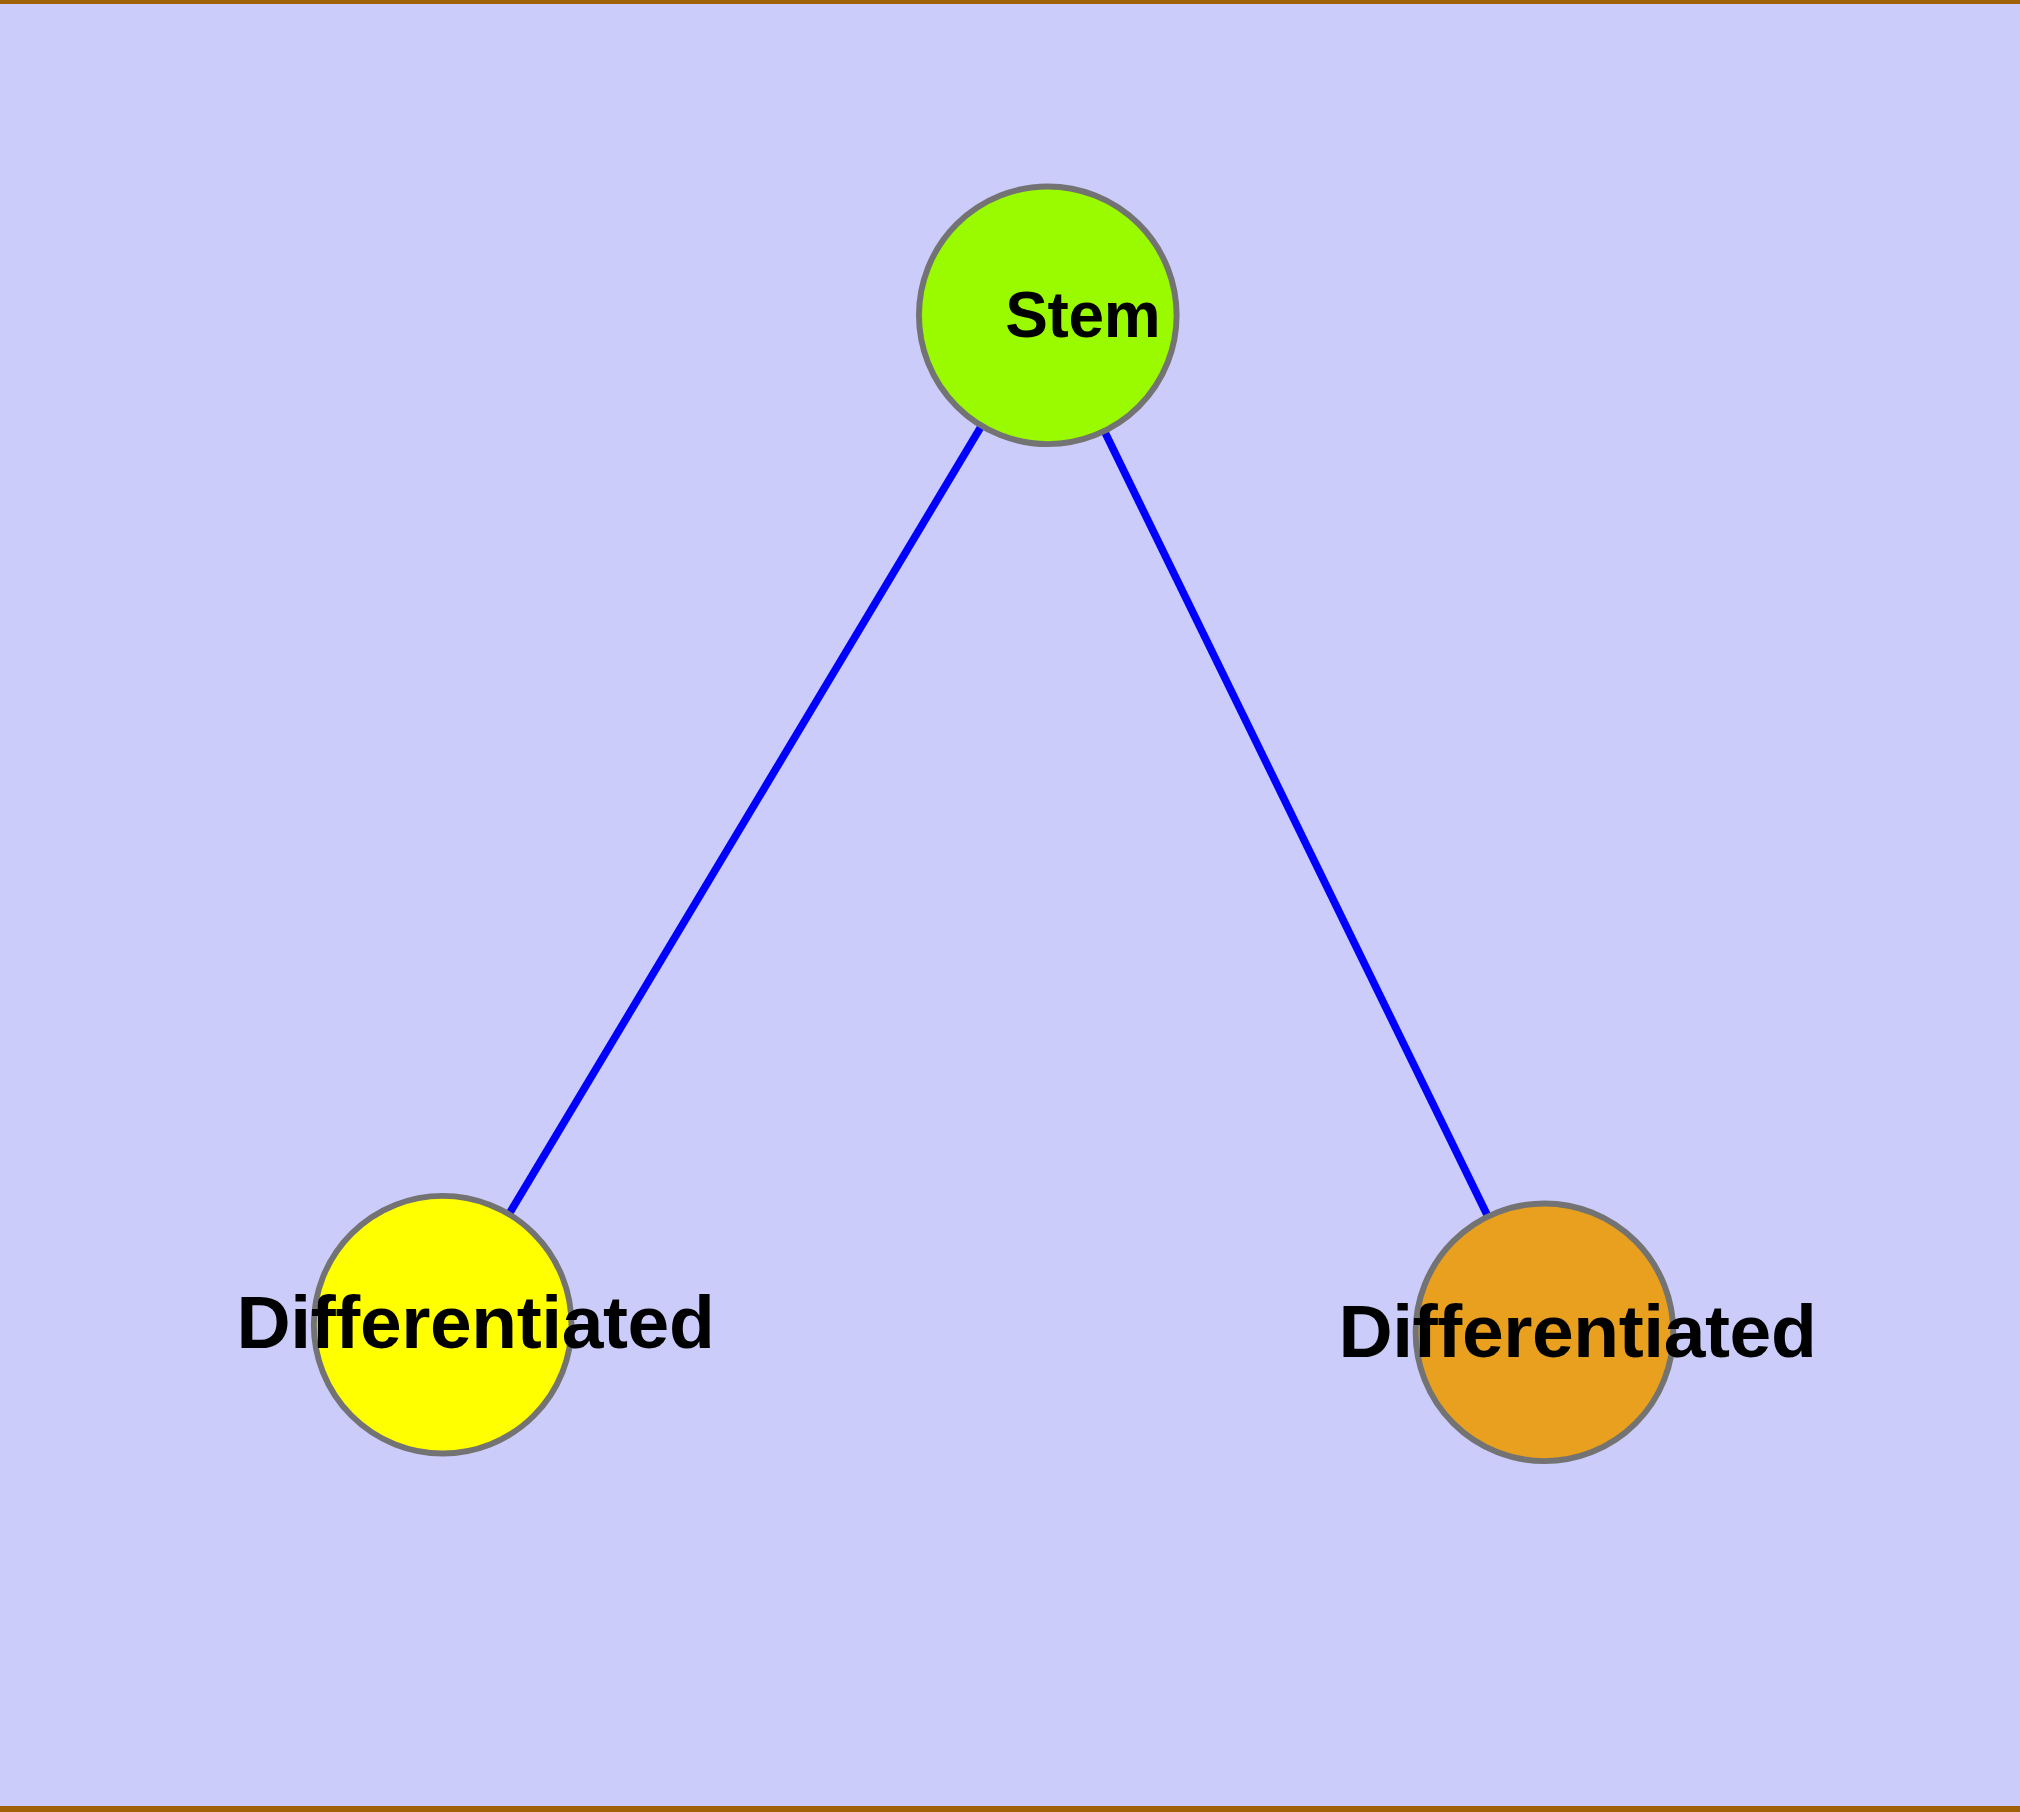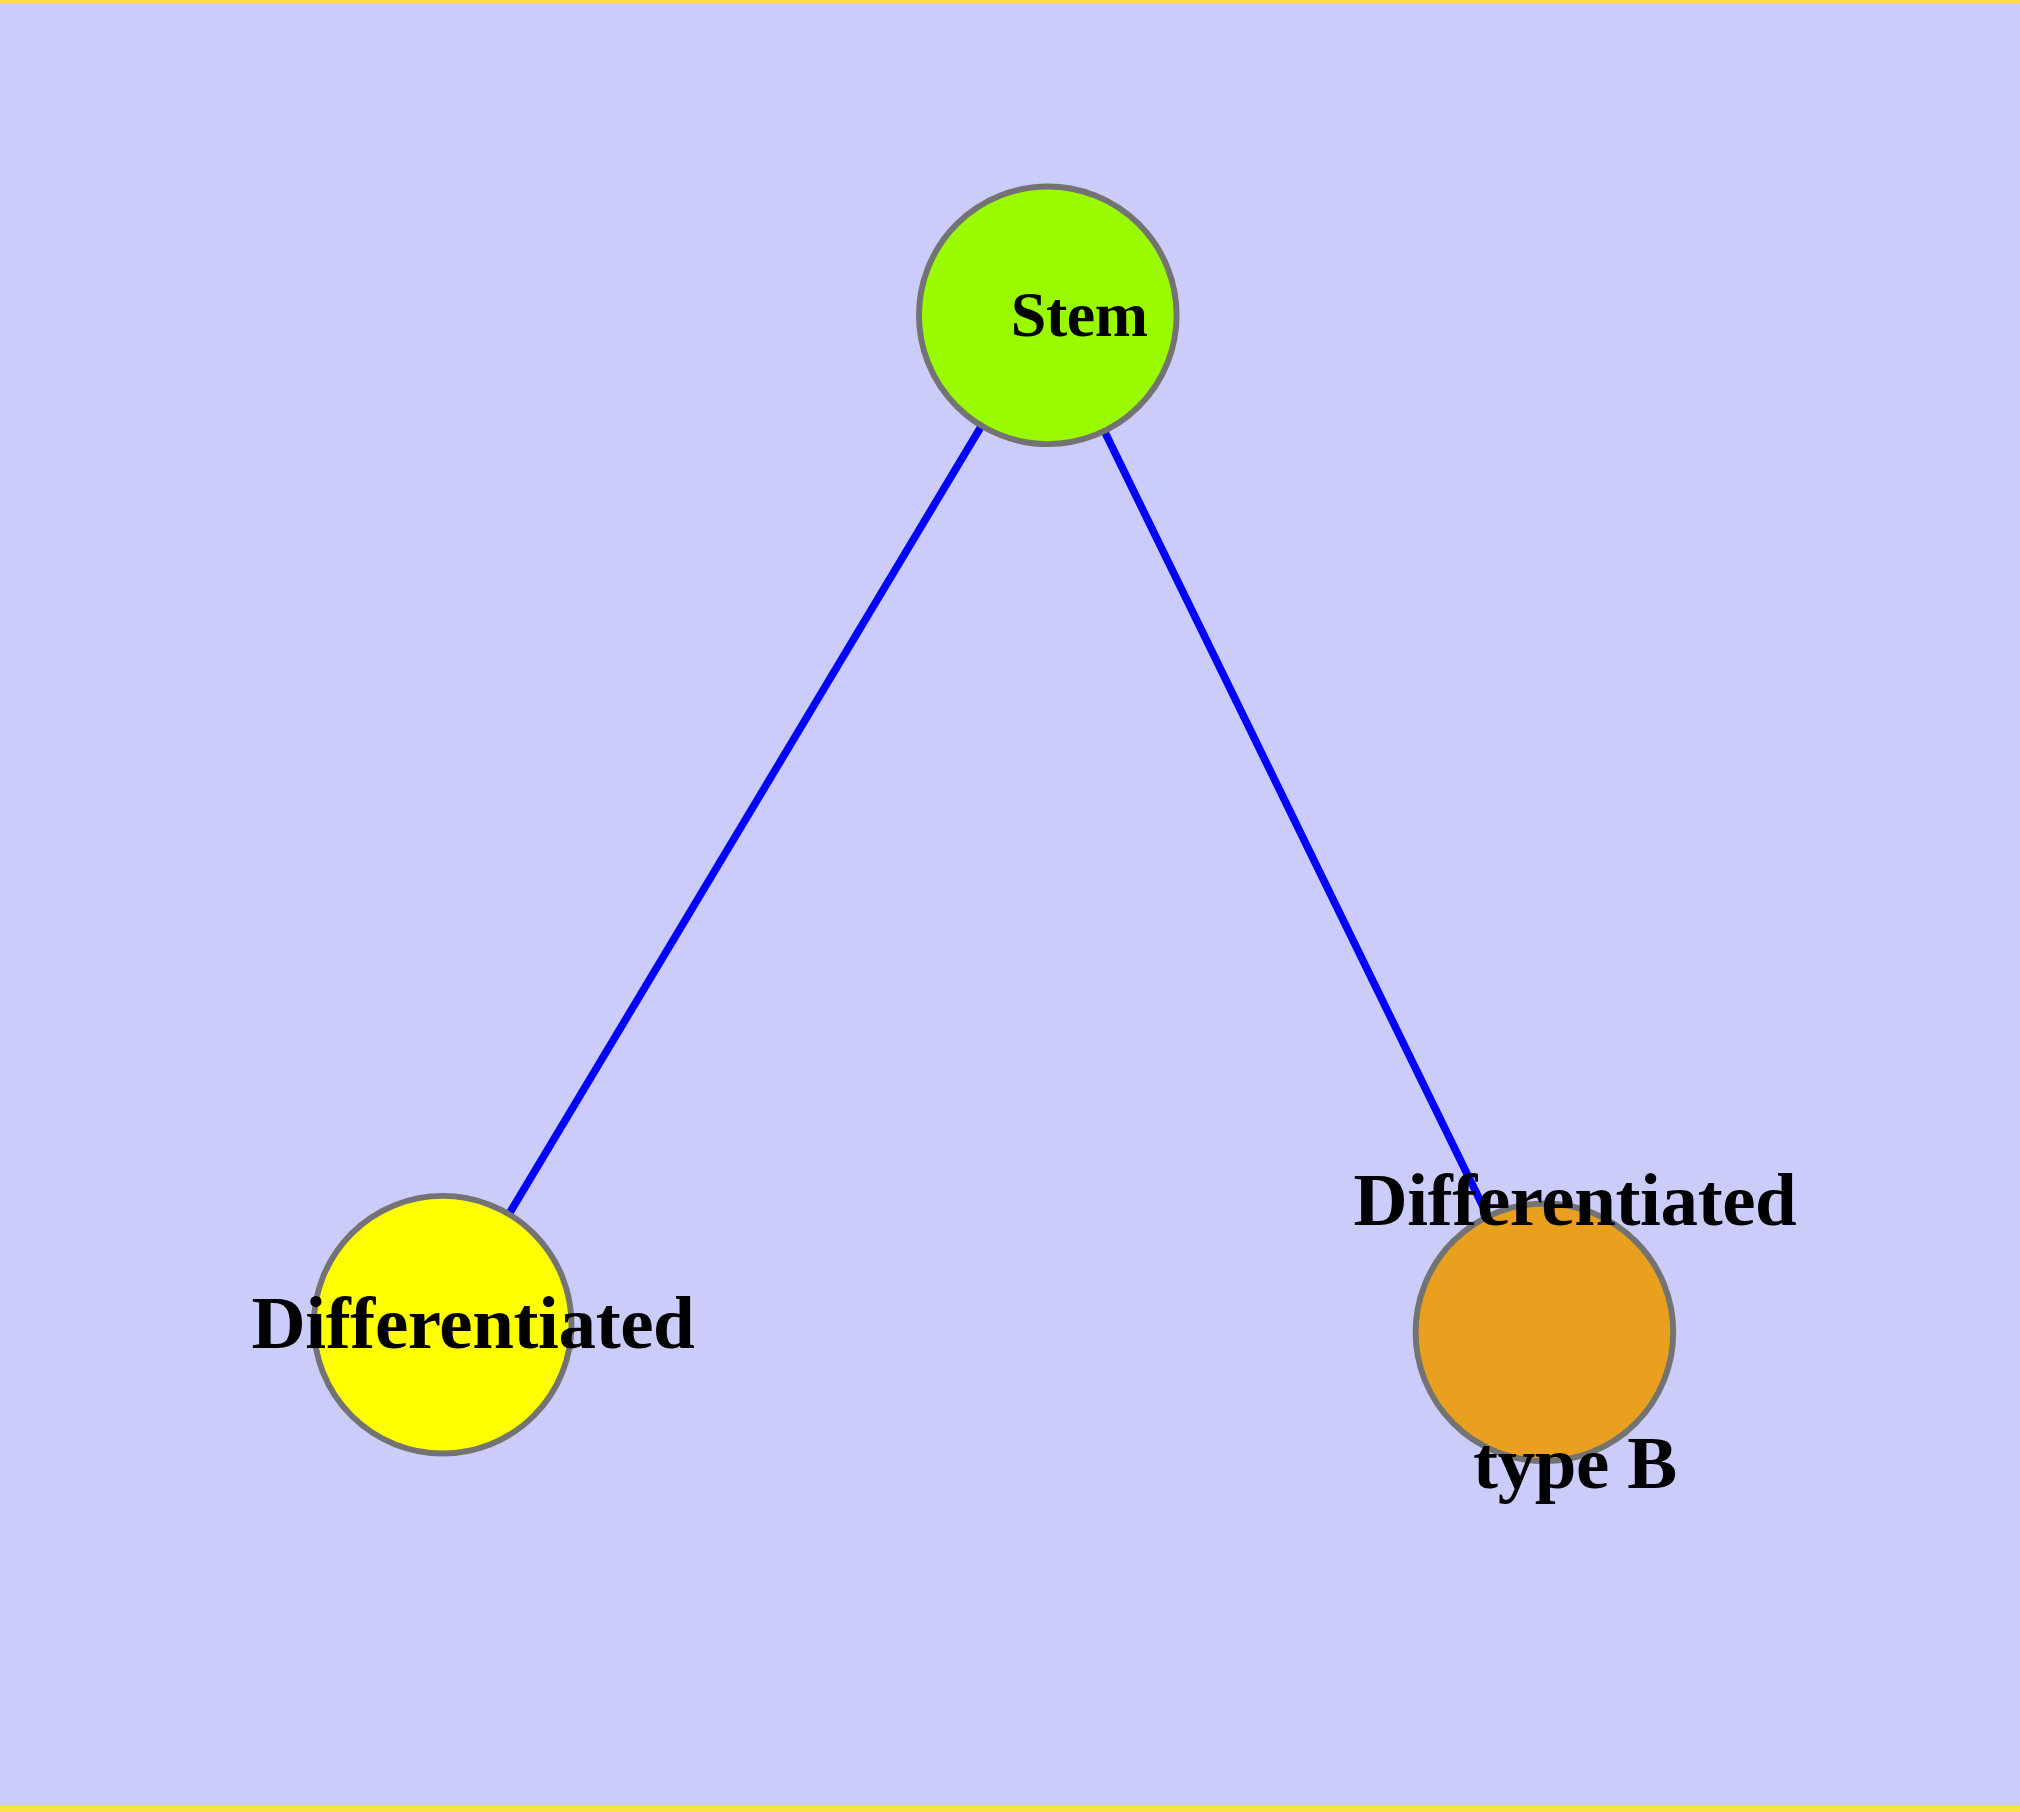--- a/index.html
+++ b/index.html
@@ -5,23 +5,23 @@
 <style>
   html, body {
     margin: 0;
     padding: 0;
     background: #ffffff;
   }
   #canvas {
     position: relative;
     width: 2021px;
     height: 1812px;
-    background: #fde047;
+    background: #a16207;
     overflow: hidden;
-    font-family: Liberation Serif, serif;
+    font-family: Liberation Sans, sans-serif;
   }
   #plot-area {
     position: absolute;
     left: 0;
     top: 4.2px;
     width: 2021px;
     height: 1802px;
     background: #ccccfa;
   }
   #graph-svg {
@@ -94,17 +94,16 @@
   <div class="node-label" id="label-stem">
     <span>Stem</span>
   </div>
 
   <div class="node-label" id="label-type-a">
     <div>Differentiated</div>
   </div>
 
   <div class="node-label" id="label-type-b">
     <div>Differentiated</div>
-    <div>type B</div>
   </div>
 
 </div>
 
 
 </body></html>

